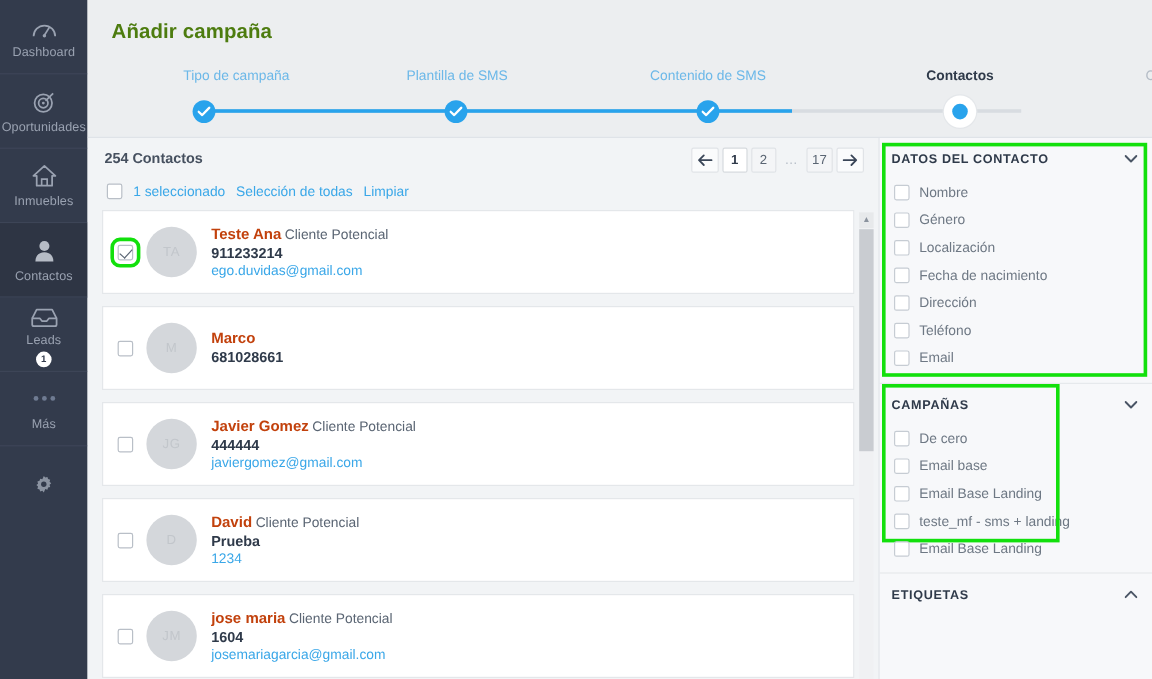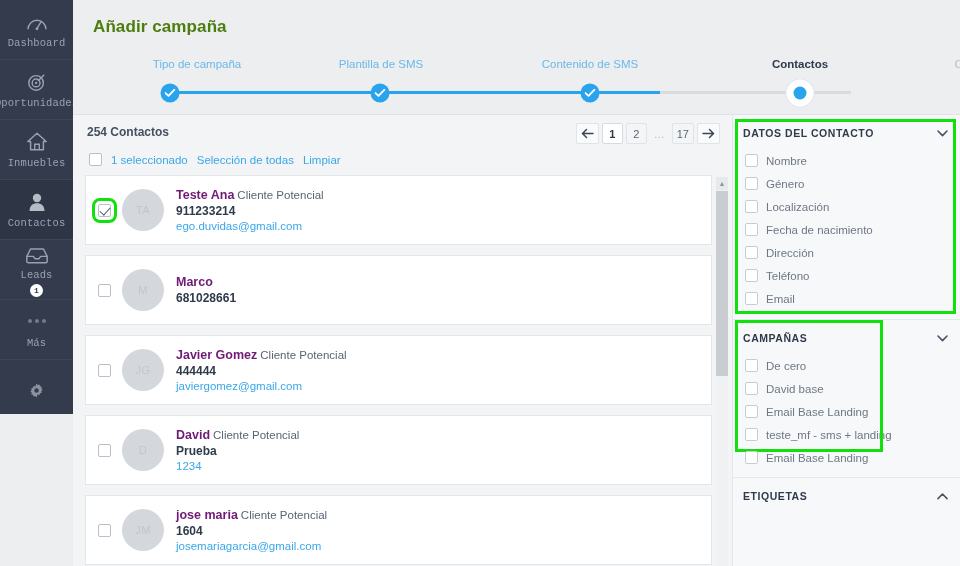--- a/index.html
+++ b/index.html
@@ -6,25 +6,24 @@
   html, body {
     width: 960px; height: 566px;
     font-family: "Liberation Sans", sans-serif;
     overflow: hidden;
     background: #eceef0;
   }
   .app { position: relative; width: 960px; height: 566px; display: flex; }
 
   
   .sidebar {
-    width: 73px; height: 414px;
+    width: 73px; height: 566px;
     background: #333b4c;
     display: flex; flex-direction: column;
     flex: 0 0 73px;
-    font-family: Liberation Mono, monospace;
   }
   .nav-item {
     height: 62px;
     display: flex; flex-direction: column;
     align-items: center; justify-content: center;
     color: #9aa2b1;
     border-bottom: 1px solid #3d4557;
     position: relative;
     cursor: pointer;
   }
@@ -137,21 +136,21 @@
   .hl-green { outline: 3px solid #12e00c; outline-offset: 3px; }
   .avatar {
     width: 42px; height: 42px; border-radius: 50%;
     background: #d4d7db; color: #c2c6cb;
     display: flex; align-items: center; justify-content: center;
     font-size: 11px; letter-spacing: .5px; margin-right: 12px; flex: 0 0 42px;
     overflow: hidden; position: relative;
   }
   .rinfo { display: flex; flex-direction: column; gap: 2px; min-width: 0; }
   .rname { font-size: 12.5px; }
-  .rname .nm { color: #701a75; font-weight: bold; }
+  .rname .nm { color: #c2410c; font-weight: bold; }
   .rname .tags { color: #5a6573; font-weight: normal; font-size: 11.5px; margin-left: 3px; }
   .rmid { font-size: 12px; color: #2f3a4a; font-weight: bold; }
   .rmail { font-size: 11.5px; color: #3aa7e8; }
 
   .scrollbar {
     position: absolute; right: 4px; top: 62px; bottom: 0; width: 12px;
     background: #f0f1f3;
   }
   .scroll-up {
     position: absolute; top: 0; left: 0; width: 12px; height: 13px;
@@ -468,21 +467,21 @@
                   <path d="M1 1 L5.5 5.6 L10 1" fill="none" stroke="#4a5565" stroke-width="1.6" stroke-linecap="round" stroke-linejoin="round"></path>
                 </svg>
             </span>
           </div>
           <div class="fitem">
               <span class="cbx"></span>
               <span>De cero</span>
             </div>
           <div class="fitem">
               <span class="cbx"></span>
-              <span>David base</span>
+              <span>Email base</span>
             </div>
           <div class="fitem">
               <span class="cbx"></span>
               <span>Email Base Landing</span>
             </div>
           <div class="fitem">
               <span class="cbx"></span>
               <span>teste_mf - sms + landing</span>
             </div>
           <div class="fitem">

